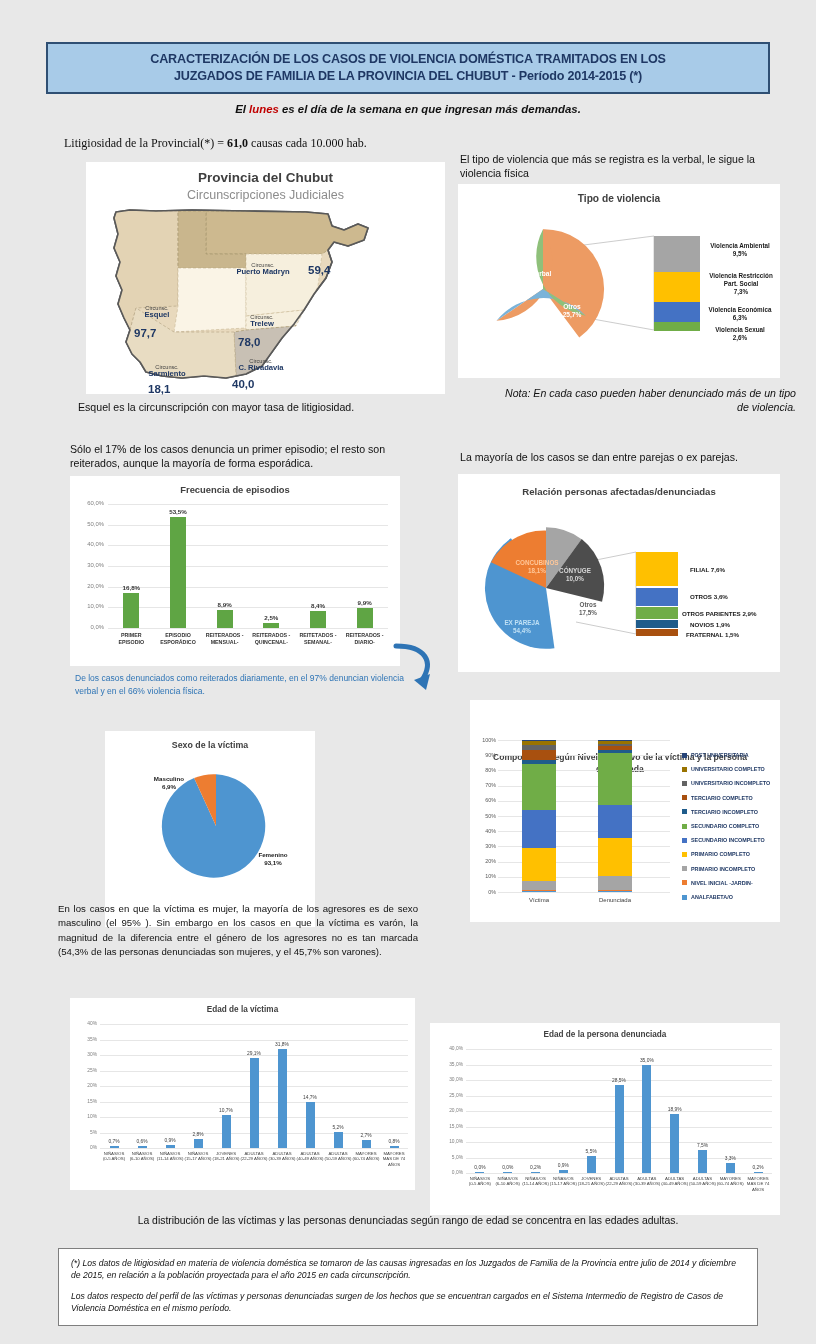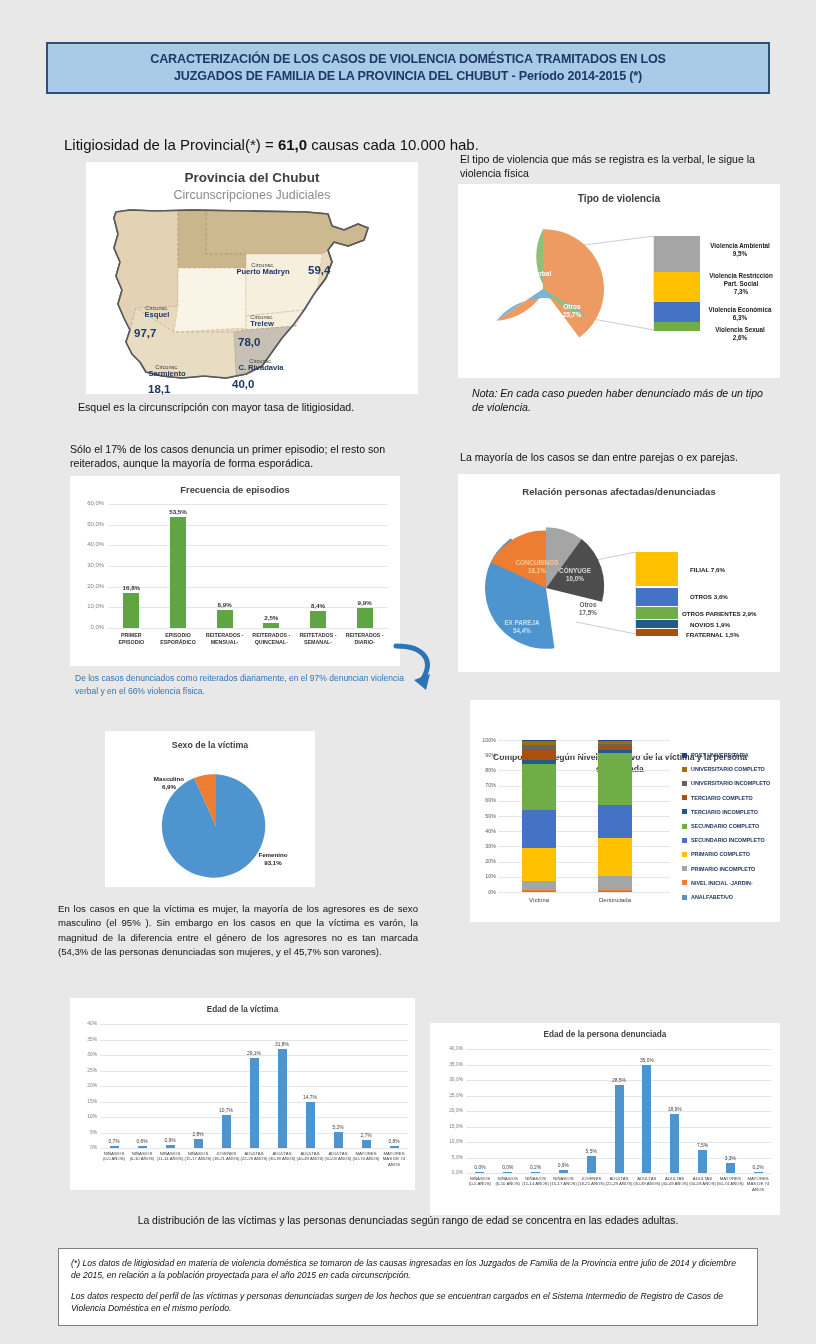--- a/index.html
+++ b/index.html
@@ -25,32 +25,32 @@
     color:#1f3864; font-weight:bold; font-size:12.6px; line-height:1.35; letter-spacing:-0.2px;
   }
 
   .subtitle{
     position:absolute; left:0; top:103px; width:816px; text-align:center;
     font-style:italic; font-weight:bold; font-size:11.4px; color:#111;
   }
   .subtitle .red{ color:#c00000; }
 
   .litig{
-    position:absolute; left:64px; top:136px; font-size:15px; color:#111;
+    position:absolute; left:64px; top:136px; font-size:12px; color:#111;font-family:Liberation Serif, serif;
   }
   .litig b{ font-weight:bold; }
 
   
   .card{ position:absolute; background:#ffffff; }
 
   .cap{ position:absolute; font-size:10.6px; color:#111; line-height:1.35; }
   .cap.it{ font-style:italic; }
 
   
-  #map-card{ left:86px; top:162px; width:332px; height:232px; }
+  #map-card{ left:86px; top:162px; width:359px; height:232px; }
   #map-title{ position:absolute; top:8px; width:100%; text-align:center;
       font-size:13.5px; font-weight:bold; color:#3f3f3f;}
   #map-sub{ position:absolute; top:26px; width:100%; text-align:center;
       font-size:12.5px; color:#8c8c8c;}
   #map-svg{ position:absolute; left:10px; top:44px; }
   .mlab{ position:absolute; text-align:center; line-height:1.15; pointer-events:none;}
   .mlab .c{ font-size:5.6px; color:#3f3f3f; display:block;}
   .mlab .n{ font-size:7.6px; font-weight:bold; color:#1f3864; display:block;}
   .mval{ position:absolute; font-size:11.5px; font-weight:bold; color:#1f3864;}
 
@@ -73,21 +73,21 @@
   .xlab{ position:absolute; font-size:5.3px; font-weight:bold; color:#333; text-align:center; line-height:1.25;}
 
   
   #rel-card{ left:458px; top:474px; width:322px; height:198px;}
   #rel-title{ position:absolute; top:12px; width:100%; text-align:center;
      font-size:9.6px; font-weight:bold; color:#404040;}
   .rel-lab{ position:absolute; text-align:center; font-size:6.3px; font-weight:bold; line-height:1.25;}
   .rel-leg{ position:absolute; font-size:6.2px; font-weight:bold; color:#1a1a1a;}
 
   
-  #sx-card{ left:105px; top:731px; width:210px; height:156px;}
+  #sx-card{ left:105px; top:731px; width:210px; height:196px;}
   #sx-title{ position:absolute; top:9px; width:100%; text-align:center;
      font-size:8.8px; font-weight:bold; color:#404040;}
   .sx-lab{ position:absolute; font-size:6.2px; font-weight:bold; color:#222; text-align:center; line-height:1.3;}
 
   
   #ne-card{ left:470px; top:700px; width:310px; height:222px;}
   #ne-title{ position:absolute; top:8px; left:20px; width:260px; text-align:center;
      font-size:8.6px; font-weight:bold; color:#404040; line-height:1.35;margin-top:44px;}
   .ne-yt{ position:absolute; font-size:5.4px; color:#595959; text-align:right;}
   .ne-seg{ position:absolute; }
@@ -126,20 +126,23 @@
 </head>
 <body>
 
 <div class="page">
 
   <div class="title-box">
     <div>CARACTERIZACIÓN DE LOS CASOS DE VIOLENCIA DOMÉSTICA TRAMITADOS EN LOS</div>
     <div>JUZGADOS DE FAMILIA DE LA PROVINCIA DEL CHUBUT -   Período 2014-2015 (*)</div>
   </div>
 
+  <div class="subtitle">
+    <span>El </span><span class="red">lunes</span><span> es el día de la semana en que ingresan más demandas.</span>
+  </div>
 
   <div class="litig">
     <span>Litigiosidad de la Provincial(*) = </span><b>61,0</b><span> causas cada 10.000  hab.</span>
   </div>
 
   <div class="card" id="map-card">
     <div id="map-title">Provincia del Chubut</div>
     <div id="map-sub">Circunscripciones Judiciales</div>
     <svg id="map-svg" width="280" height="178" viewBox="0 0 280 178">
 
@@ -245,21 +248,21 @@
     <div class="tv-leg" style="left:244px; top:122px; width:76px;">
       <span>Violencia Económica</span><br>
       <span>6,3%</span>
     </div>
     <div class="tv-leg" style="left:244px; top:142px; width:76px;">
       <span>Violencia Sexual</span><br>
       <span>2,6%</span>
     </div>
   </div>
 
-  <div class="cap it" style="left:472px; top:386px; width:300px;">Nota: En cada caso pueden haber denunciado más de un tipo de violencia.</div>
+  <div class="cap it" style="left:496px; top:386px; width:300px;text-align:right;">Nota: En cada caso pueden haber denunciado más de un tipo de violencia.</div>
 
   <div class="cap" style="left:70px; top:442px; width:340px;">Sólo el 17% de los casos denuncia un primer episodio; el resto son reiterados, aunque la mayoría de forma esporádica.</div>
 
   <div class="card" id="fe-card">
     <div id="fe-title">Frecuencia de episodios</div>
     <div id="fe-plot">
         <div class="grid-line" style="left:38px; top:152px; width:280px;"></div>
         <div class="ytick" style="left:4px; top:148px; width:30px;">0,0%</div>
         <div class="grid-line" style="left:38px; top:131.33333333333334px; width:280px;"></div>
         <div class="ytick" style="left:4px; top:127.33333333333334px; width:30px;">10,0%</div>

